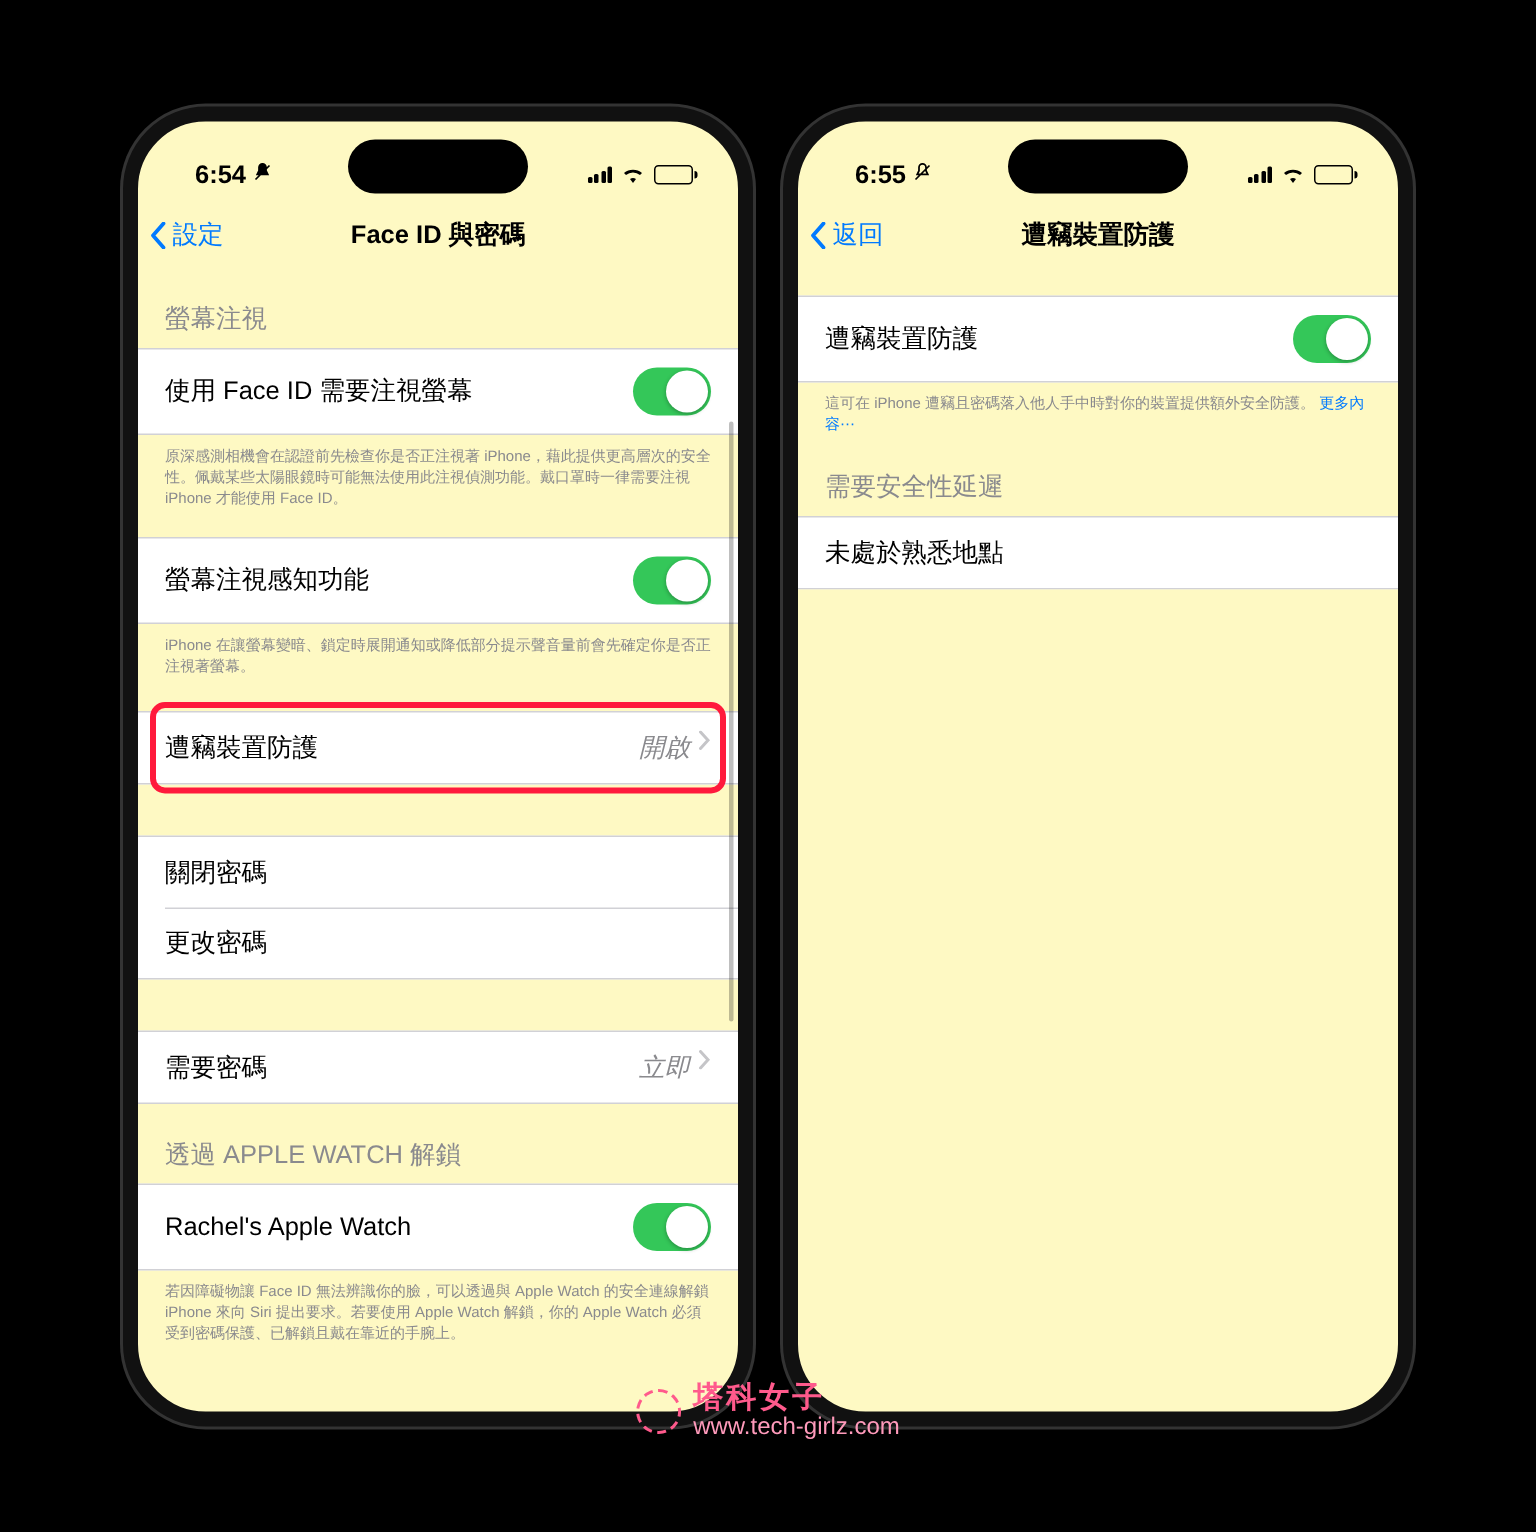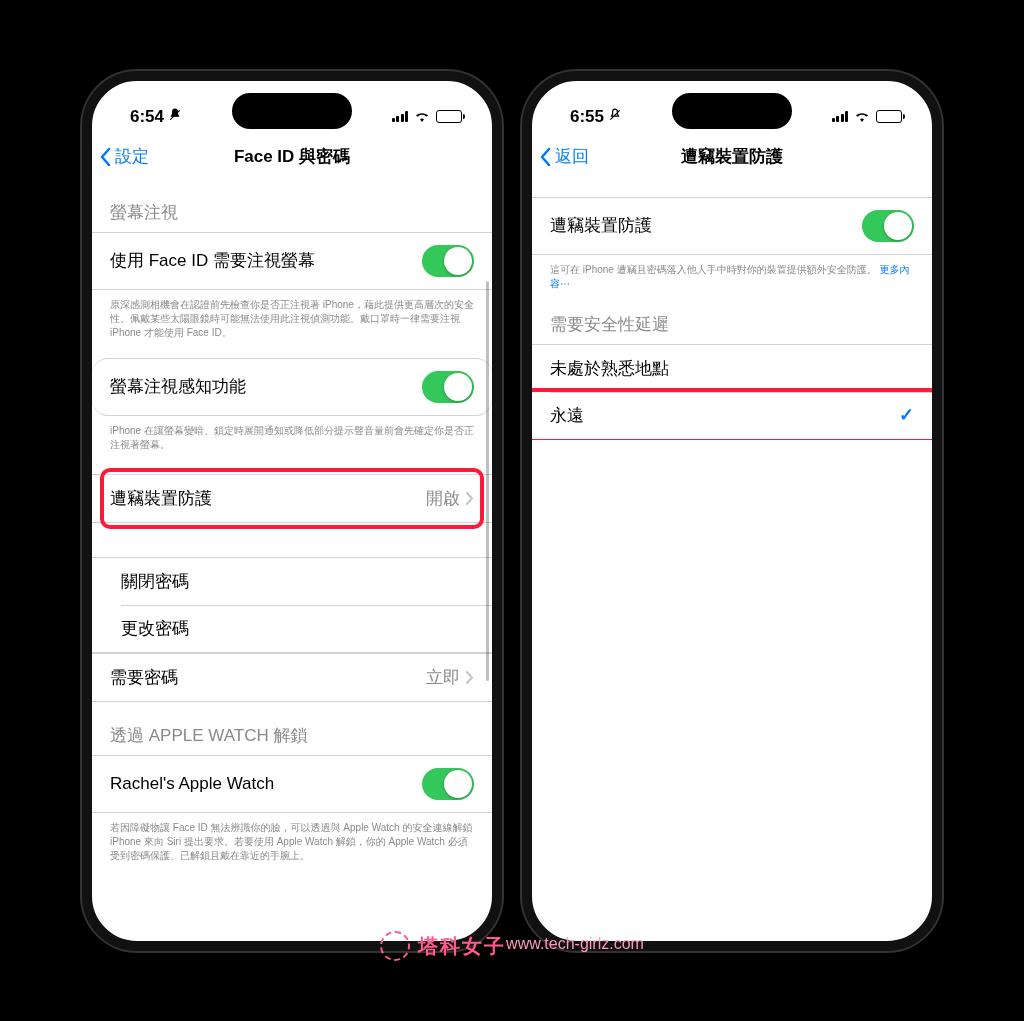--- a/index.html
+++ b/index.html
@@ -10,21 +10,21 @@
     font-family: -apple-system, "Helvetica Neue", Arial, sans-serif;
     display: flex;
     justify-content: center;
     align-items: center;
     gap: 20px;
     position: relative;
   }
   .phone {
     width: 420px;
     height: 880px;
-    background: #ffffff;
+    background: #fef9c3;
     border: 10px solid #111;
     border-radius: 55px;
     position: relative;
     overflow: hidden;
     box-shadow: 0 0 0 2px #333;
   }
   .dynamic-island {
     position: absolute;
     top: 12px;
     left: 50%;
@@ -87,21 +87,21 @@
   .cell-group { background: #fff; border-top:0.5px solid #d1d1d6; border-bottom:0.5px solid #d1d1d6; }
   .cell {
     display: flex; align-items: center; justify-content: space-between;
     padding: 12px 18px; min-height: 46px; position: relative; font-size: 17px;
   }
   .cell + .cell::before {
     content:''; position:absolute; top:0; left:18px; right:0; height:0.5px;
     background:#d1d1d6;
   }
   .cell .label { color:#000; }
-  .cell .value { color:#8a8a8e; display:flex; align-items:center; gap:6px; }
+  .cell .value { color:#8a8a8e; display:flex; gap:6px;font-style:italic; }
   .chev-right { width:8px; height:13px; }
 
   .toggle {
     width: 52px; height: 32px; background:#34c759; border-radius:16px;
     position:relative; flex-shrink:0;
   }
   .toggle::after {
     content:''; position:absolute; right:2px; top:2px; width:28px; height:28px;
     background:#fff; border-radius:50%; box-shadow:0 1px 3px rgba(0,0,0,0.3);
   }
@@ -119,21 +119,21 @@
     display:flex; align-items:center; gap:8px; z-index:20;
     font-family: sans-serif;
   }
   .wm-icon {
     width:30px; height:30px; border:2px dashed #ff5a8c; border-radius:50%;
     position:relative;
   }
   .wm-icon::before, .wm-icon::after {
     content:''; position:absolute; background:#ff5a8c;
   }
-  .wm-text { display:flex; flex-direction:row; line-height:1.1; }
+  .wm-text { display:flex; flex-direction:column; line-height:1.1; }
   .wm-text .cn { color:#ff5a8c; font-size:20px; font-weight:600; letter-spacing:2px; }
   .wm-text .en { color:#ff9abb; font-size:16px; }
 
   .scrollbar-hint {
     position:absolute; right:3px; top:200px; width:3px; height:400px;
     background:rgba(0,0,0,0.25); border-radius:2px;
   }
 </style>
 </head>
 <body>
@@ -178,21 +178,21 @@
   <div class="content">
     <div class="section-header">螢幕注視</div>
     <div class="cell-group">
       <div class="cell">
         <span class="label">使用 Face ID 需要注視螢幕</span>
         <span class="toggle"></span>
       </div>
     </div>
     <div class="section-footer">原深感測相機會在認證前先檢查你是否正注視著 iPhone，藉此提供更高層次的安全性。佩戴某些太陽眼鏡時可能無法使用此注視偵測功能。戴口罩時一律需要注視 iPhone 才能使用 Face ID。</div>
 
-    <div class="cell-group" style="margin-top:18px;border-radius:16px;">
+    <div class="cell-group" style="margin-top:18px;">
       <div class="cell">
         <span class="label">螢幕注視感知功能</span>
         <span class="toggle"></span>
       </div>
     </div>
     <div class="section-footer">iPhone 在讓螢幕變暗、鎖定時展開通知或降低部分提示聲音量前會先確定你是否正注視著螢幕。</div>
 
     <div style="position:relative; margin-top:22px;">
       <div class="cell-group">
         <div class="cell">
@@ -201,30 +201,30 @@
             <span>開啟</span>
             <svg class="chev-right" viewBox="0 0 8 13">
                 <path d="M1 1l5 5.5L1 12" stroke="#c5c5c8" stroke-width="2" fill="none" stroke-linecap="round"></path>
               </svg>
           </span>
         </div>
       </div>
       <div class="highlight-box hl1" style="top:-6px; bottom:-6px;"></div>
     </div>
 
-    <div class="cell-group" style="margin-top:34px;padding-left:11px;">
+    <div class="cell-group" style="margin-top:34px;">
       <div class="cell">
         <span class="label link">關閉密碼</span>
       </div>
       <div class="cell">
         <span class="label link">更改密碼</span>
       </div>
     </div>
 
-    <div class="cell-group" style="">
+    <div class="cell-group" style="margin-top:34px;">
       <div class="cell">
         <span class="label">需要密碼</span>
         <span class="value">
           <span>立即</span>
           <svg class="chev-right" viewBox="0 0 8 13">
               <path d="M1 1l5 5.5L1 12" stroke="#c5c5c8" stroke-width="2" fill="none" stroke-linecap="round"></path>
             </svg>
         </span>
       </div>
     </div>
@@ -290,25 +290,20 @@
     <div class="section-footer">
       <span>這可在 iPhone 遭竊且密碼落入他人手中時對你的裝置提供額外安全防護。</span>
       <a class="link">更多內容⋯</a>
     </div>
 
     <div class="section-header">需要安全性延遲</div>
     <div class="cell-group" style="position:relative;">
       <div class="cell">
         <span class="label">未處於熟悉地點</span>
       </div>
-      <div class="cell" style="position:relative;">
-        <span class="label">永遠</span>
-        <span class="check-icon">✓</span>
-        <div class="highlight-box" style="top:-4px; bottom:-4px; left:-8px; right:-8px;"></div>
-      </div>
     </div>
   </div>
 </div>
 
 <div class="watermark">
   <div class="wm-icon"></div>
   <div class="wm-text">
     <span class="cn">塔科女子</span>
     <span class="en">www.tech-girlz.com</span>
   </div>

